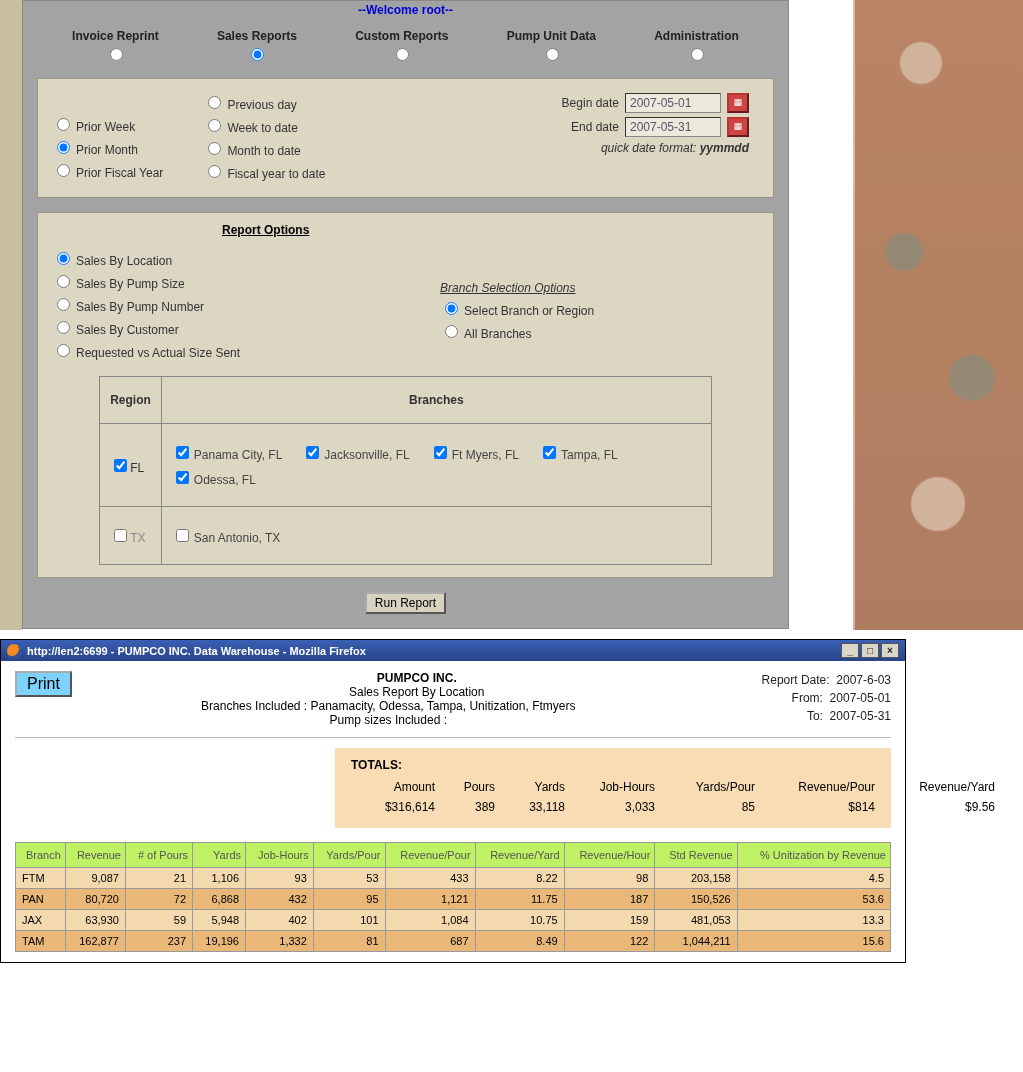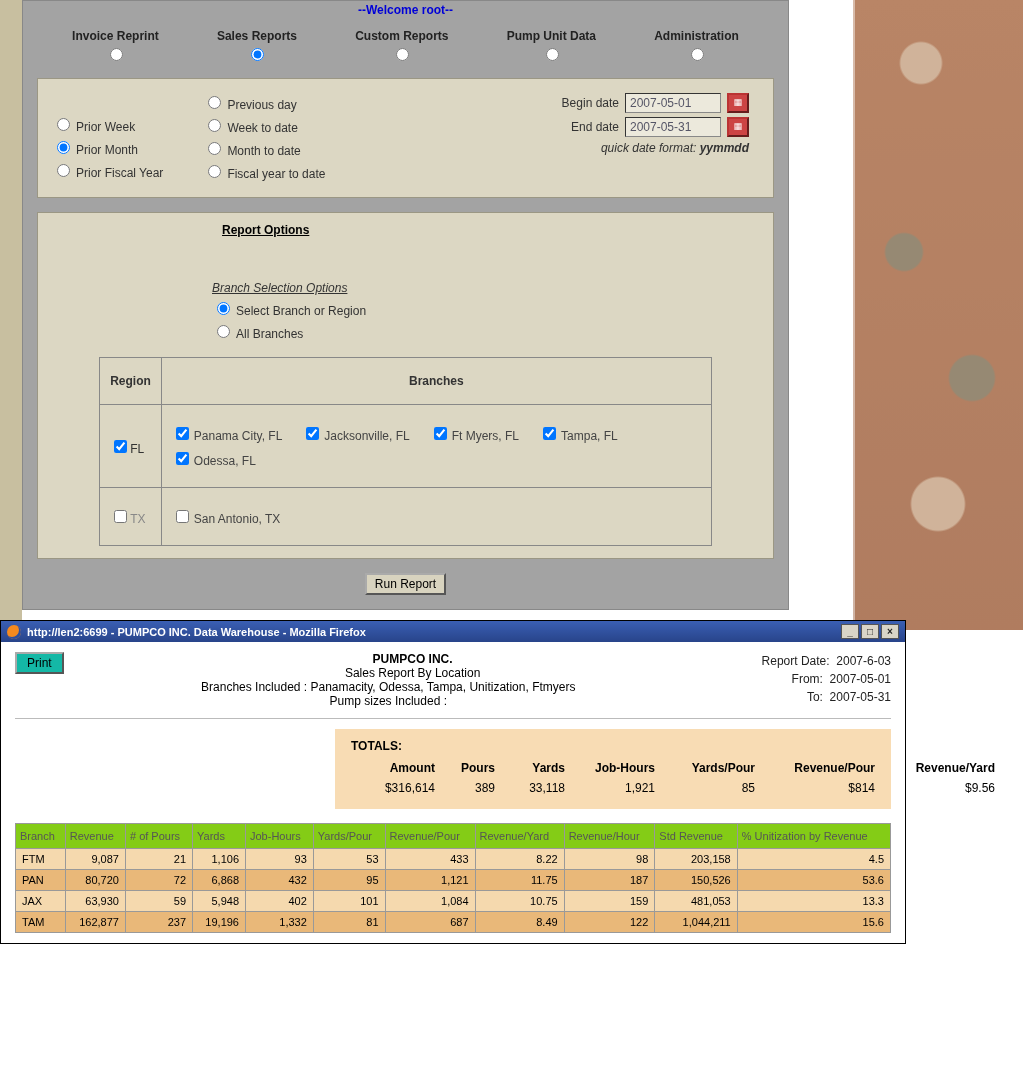--- a/index.html
+++ b/index.html
@@ -167,54 +167,54 @@
   .winbtns span{
     width:18px;height:15px;background:#d9d5c8;border:1px solid #555;
     display:inline-flex;align-items:center;justify-content:center;
     font-size:10px;color:#222;cursor:pointer;
   }
   .report-body{ padding:10px 14px; }
   .print-btn{
     float:left;
     padding:2px 10px;
     border:2px outset #aaa;
-    background:#14b8a6;
+    background:#7dd3fc;
     cursor:pointer;
-    font-family:inherit;font-size:12px;
+    font-family:inherit;font-size:16px;
   }
   .rpt-head-center{ text-align:center; }
   .rpt-head-center .company{ font-weight:bold; }
   .rpt-meta-right{
     float:right; text-align:right; color:#222; line-height:1.5;
   }
   hr.thin{ border:none; border-top:1px solid #bbb; margin:10px 0; clear:both;}
   
   .totals-strip{
     background:#f8dcb4;
     padding:10px 16px;
     margin-left:320px;
   }
   .totals-strip .t-label{ font-weight:bold; margin-bottom:6px;}
   .totals-grid{ display:grid; grid-template-columns: 90px 60px 70px 90px 100px 120px 120px 140px; }
-  .totals-grid .hd{ font-weight:bold; text-align:right; padding:2px 6px;}
+  .totals-grid .hd{ font-weight:normal; text-align:right; padding:2px 6px;}
   .totals-grid .vl{ text-align:right; padding:4px 6px;}
   
   table.detail{
     width:100%;
     border-collapse:collapse;
     margin-top:14px;
     font-size:11px;
   }
   table.detail th{
-    background:#84cc16;
+    background:#bef264;
     border:1px solid #999;
     padding:6px 4px;
     color:#555;
     font-weight:normal;
-    text-align:left;
+    text-align:right;
   }
   table.detail td{
     border:1px solid #999;
     padding:4px 6px;
     text-align:right;
   }
   table.detail td.branch{ text-align:left; font-weight:normal;}
   tr.row-a{ background:#f5d9ae; }
   tr.row-b{ background:#e9b879; }
 </style>
@@ -277,20 +277,27 @@
           <div class="date-hint">
             <span>quick date format: </span><b>yymmdd</b>
           </div>
         </div>
       </div>
     </div>
 
     <div class="section-box">
       <div class="ro-title">Report Options</div>
       <div class="ro-flex">
+        <div class="ro-col" id="ro-types">
+            <label><input type="radio" name="rtype" checked="" style="">Sales By Location</label>
+            <label><input type="radio" name="rtype" style="">Sales By Pump Size</label>
+            <label><input type="radio" name="rtype" style="">Sales By Pump Number</label>
+            <label><input type="radio" name="rtype" style="">Sales By Customer</label>
+            <label><input type="radio" name="rtype" style="">Requested vs Actual Size Sent</label>
+          </div>
         <div class="ro-col" style="margin-left:160px;padding-top:36px">
           <div class="branch-sel-title">Branch Selection Options</div>
           <div id="branch-opts">
               <label><input type="radio" name="bscope" checked="" style="">Select Branch or Region</label>
               <label><input type="radio" name="bscope" style="">All Branches</label>
             </div>
         </div>
       </div>
 
       <table class="region-tbl">
@@ -351,21 +358,21 @@
           <div class="hd">Pours</div>
           <div class="hd">Yards</div>
           <div class="hd">Job-Hours</div>
           <div class="hd">Yards/Pour</div>
           <div class="hd">Revenue/Pour</div>
           <div class="hd">Revenue/Yard</div>
           <div class="hd">Revenue/Job-Hour</div>
           <div class="vl">$316,614</div>
           <div class="vl">389</div>
           <div class="vl">33,118</div>
-          <div class="vl">1,921</div>
+          <div class="vl">3,033</div>
           <div class="vl">85</div>
           <div class="vl">$814</div>
           <div class="vl">$9.56</div>
           <div class="vl">$140</div>
         </div>
     </div>
 
     <table class="detail">
       <thead>
           <tr id="detail-head">

